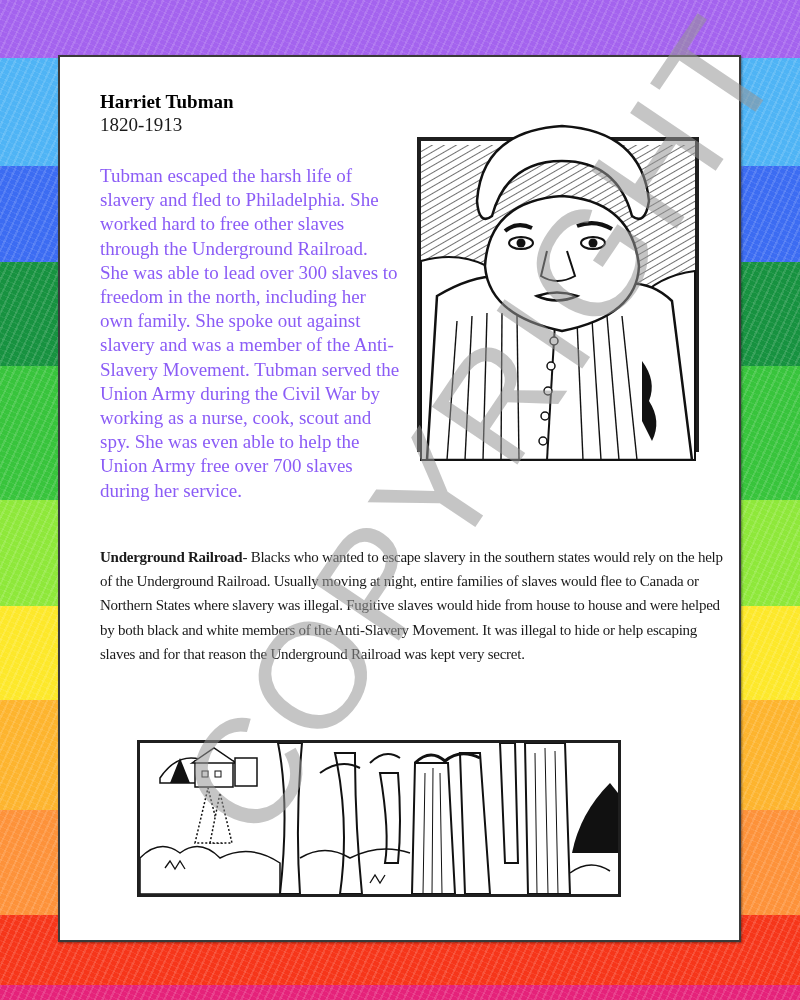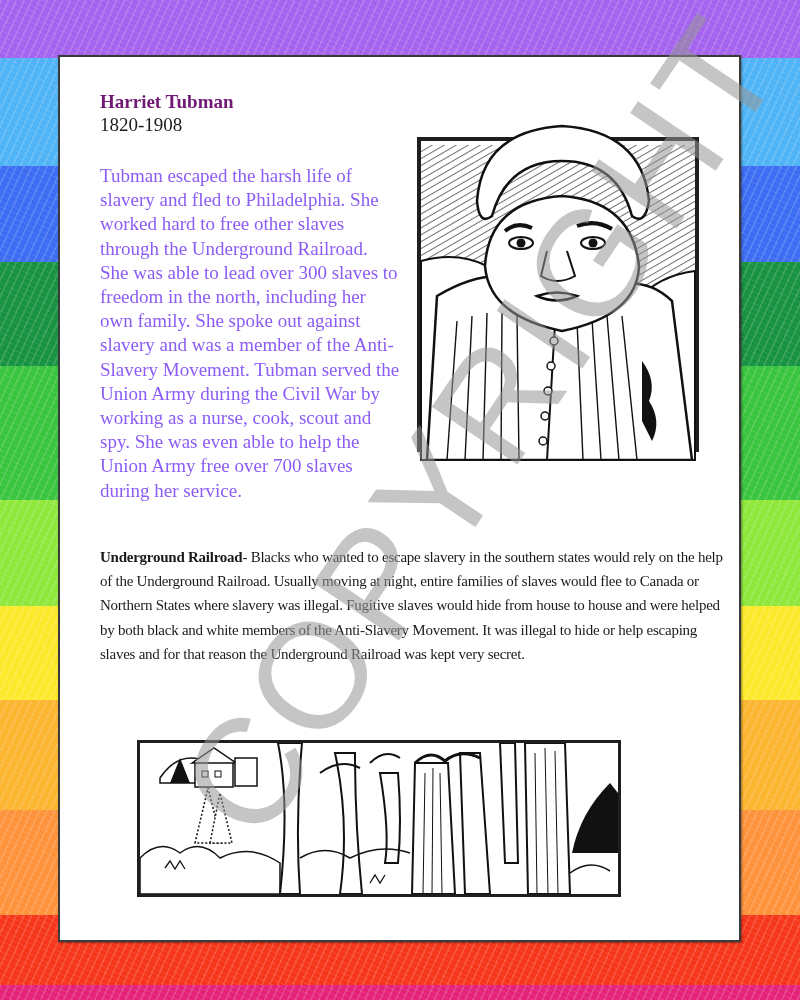--- a/index.html
+++ b/index.html
@@ -14,21 +14,21 @@
       content: ""; position: absolute; inset: 0;
       background:
         repeating-linear-gradient(115deg, rgba(255,255,255,0.13) 0 2px, rgba(255,255,255,0) 2px 7px),
         repeating-linear-gradient(25deg, rgba(255,255,255,0.07) 0 1px, rgba(255,255,255,0) 1px 5px);
     }
     .page {
       position: absolute; left: 58px; top: 55px; width: 683px; height: 887px;
       background: #ffffff; border: 2px solid #3a3a3a; box-sizing: border-box;
       z-index: 2; box-shadow: 1px 1px 2px rgba(0,0,0,0.4);
     }
-    .title { position: absolute; left: 40px; top: 34px; font-size: 19px; font-weight: bold; color: #701a75; }
+    .title { position: absolute; left: 40px; top: 34px; font-size: 19px; font-weight: bold; color: #000000; }
     .dates { position: absolute; left: 40px; top: 57px; font-size: 19px; color: #1a1a1a; }
     .bio {
       position: absolute; left: 40px; top: 107px; width: 300px;
       font-size: 19px; line-height: 24.2px; color: #8b5cf6; margin: 0;
     }
     .portrait {
       position: absolute; left: 357px; top: 80px; width: 282px; height: 315px;
       border: 4px solid #1f1f1f; box-sizing: border-box; overflow: visible; background: #fff;
     }
     .portrait svg { position: absolute; left: -4px; top: -50px; }
@@ -62,21 +62,21 @@
   <div class="stripe" style="top:500px;height:106px;background:#8ee83a;"></div>
   <div class="stripe" style="top:606px;height:94px;background:#fde82a;"></div>
   <div class="stripe" style="top:700px;height:110px;background:#fdb42e;"></div>
   <div class="stripe" style="top:810px;height:105px;background:#fd923a;"></div>
   <div class="stripe" style="top:915px;height:70px;background:#f6361a;"></div>
   <div class="stripe" style="top:985px;height:15px;background:#e5227a;"></div>
 </div>
 
 <div class="page">
   <div class="title">Harriet Tubman</div>
-  <div class="dates">1820-1908</div>
+  <div class="dates">1820-1913</div>
   <p class="bio">Tubman escaped the harsh life of slavery and fled to Philadelphia. She worked hard to free other slaves through the Underground Railroad. She was able to lead over 300 slaves to freedom in the north, including her own family. She spoke out against slavery and was a member of the Anti-Slavery Movement. Tubman served the Union Army during the Civil War by working as a nurse, cook, scout and spy. She was even able to help the Union Army free over 700 slaves during her service.</p>
 
   <div class="portrait">
     <svg width="290" height="370" viewBox="0 0 290 370">
       <defs>
         <pattern id="hatch" width="6" height="6" patternUnits="userSpaceOnUse" patternTransform="rotate(60)">
           <line x1="0" y1="0" x2="0" y2="6" stroke="#222" stroke-width="1.3"></line>
         </pattern>
       </defs>
       <rect x="4" y="54" width="274" height="315" fill="url(#hatch)"></rect>

